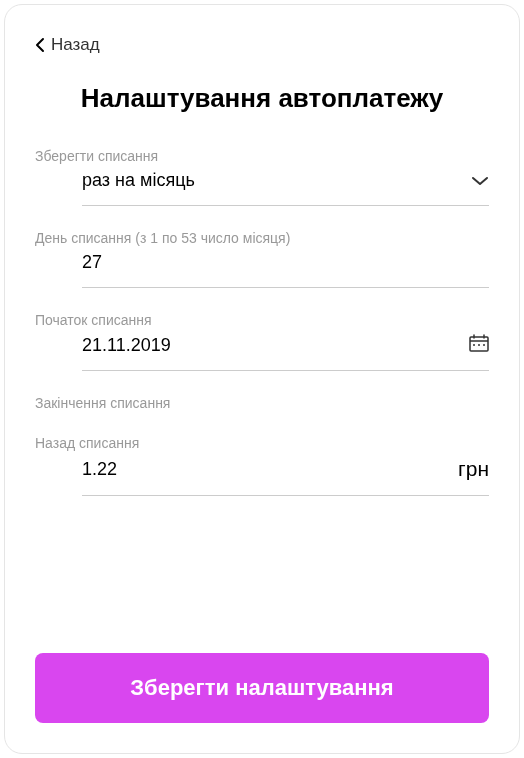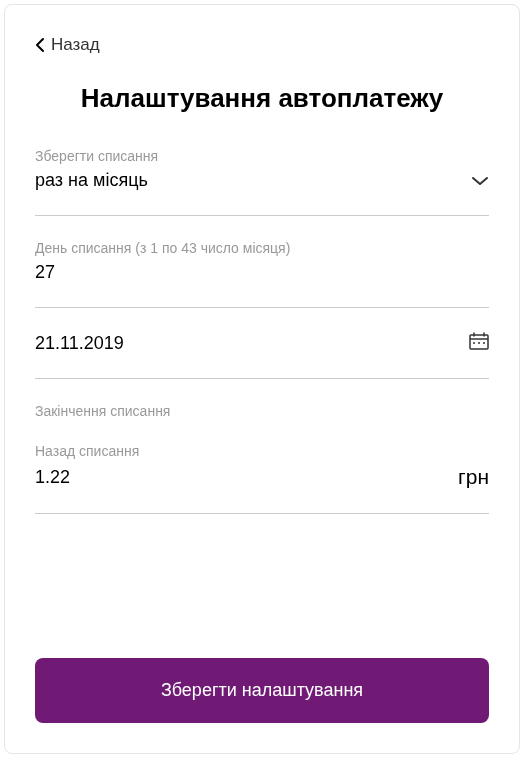--- a/index.html
+++ b/index.html
@@ -9,21 +9,21 @@
     }
     body {
       font-family: -apple-system, BlinkMacSystemFont, 'Segoe UI', Arial, sans-serif;
       background: #fff;
       width: 524px;
       height: 758px;
       padding: 0;
     }
     .container {
       border: 1px solid #e5e5e5;
-      border-radius: 8px;
+      border-radius: 18px;
       padding: 30px 30px 30px 30px;
       margin: 4px;
       height: 750px;
       position: relative;
     }
     .back-link {
       display: flex;
       align-items: center;
       color: #333;
       font-size: 17px;
@@ -47,21 +47,22 @@
       font-size: 14px;
       color: #999;
       margin-bottom: 6px;
       display: block;
     }
     .field-row {
       display: flex;
       align-items: center;
       justify-content: space-between;
       border-bottom: 1px solid #ccc;
-      padding-bottom: 24px;
+      padding-bottom: 14px;
+      margin-left: 47px;
     }
     .field-value {
       font-size: 18px;
       color: #000;
       border: none;
       outline: none;
       background: transparent;
       width: 100%;
       font-family: inherit;
     }
@@ -70,26 +71,26 @@
       margin-left: 8px;
       color: #333;
     }
     .currency-suffix {
       font-size: 21px;
       color: #000;
       flex-shrink: 0;
       margin-left: 8px;
     }
     .save-button {
-      background: #701a75;
+      background: #d946ef;
       color: #fff;
       border: none;
       border-radius: 8px;
-      font-size: 18px;
-      font-weight: 400;
+      font-size: 22px;
+      font-weight: 700;
       width: 100%;
       padding: 22px 0;
       cursor: pointer;
       position: absolute;
       bottom: 30px;
       left: 30px;
       right: 30px;
       width: calc(100% - 60px);
     }
   </style>
@@ -113,27 +114,28 @@
       <span class="field-value">раз на місяць</span>
       <span class="field-icon">
         <svg width="18" height="10" viewBox="0 0 18 10" fill="none">
           <path d="M2 2 L9 8 L16 2" stroke="#333" stroke-width="2" fill="none" stroke-linecap="round" stroke-linejoin="round"></path>
         </svg>
       </span>
     </div>
   </div>
 
   <div class="form-group">
-    <label class="field-label">День списання (з 1 по 43 число місяця)</label>
+    <label class="field-label">День списання (з 1 по 53 число місяця)</label>
     <div class="field-row">
       <input type="text" class="field-value" value="27" style="">
     </div>
   </div>
 
   <div class="form-group">
+    <label class="field-label">Початок списання</label>
     <div class="field-row">
       <input type="text" class="field-value" value="21.11.2019" style="">
       <span class="field-icon">
         <svg width="20" height="18" viewBox="0 0 20 18" fill="none">
           <rect x="1" y="3" width="18" height="14" rx="1" stroke="#333" stroke-width="1.5" fill="none"></rect>
           <line x1="1" y1="7" x2="19" y2="7" stroke="#333" stroke-width="1.5"></line>
           <line x1="5" y1="1" x2="5" y2="4" stroke="#333" stroke-width="1.5" stroke-linecap="round"></line>
           <line x1="15" y1="1" x2="15" y2="4" stroke="#333" stroke-width="1.5" stroke-linecap="round"></line>
           <circle cx="5" cy="11" r="1" fill="#333"></circle>
           <circle cx="10" cy="11" r="1" fill="#333"></circle>

